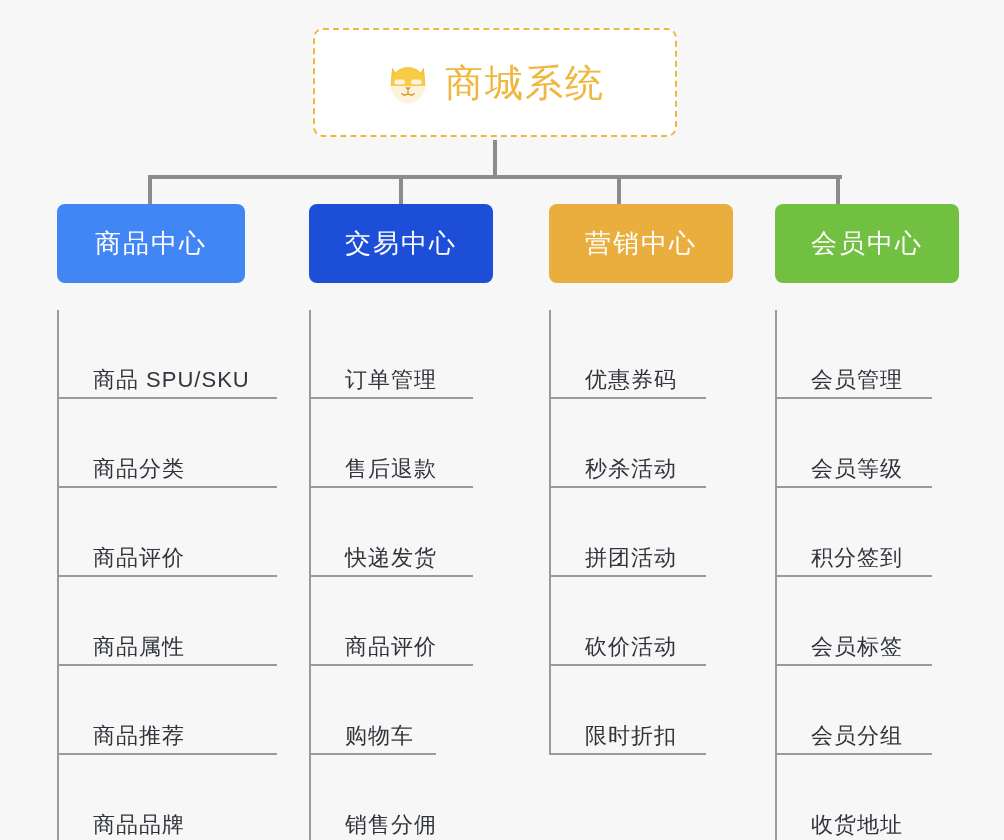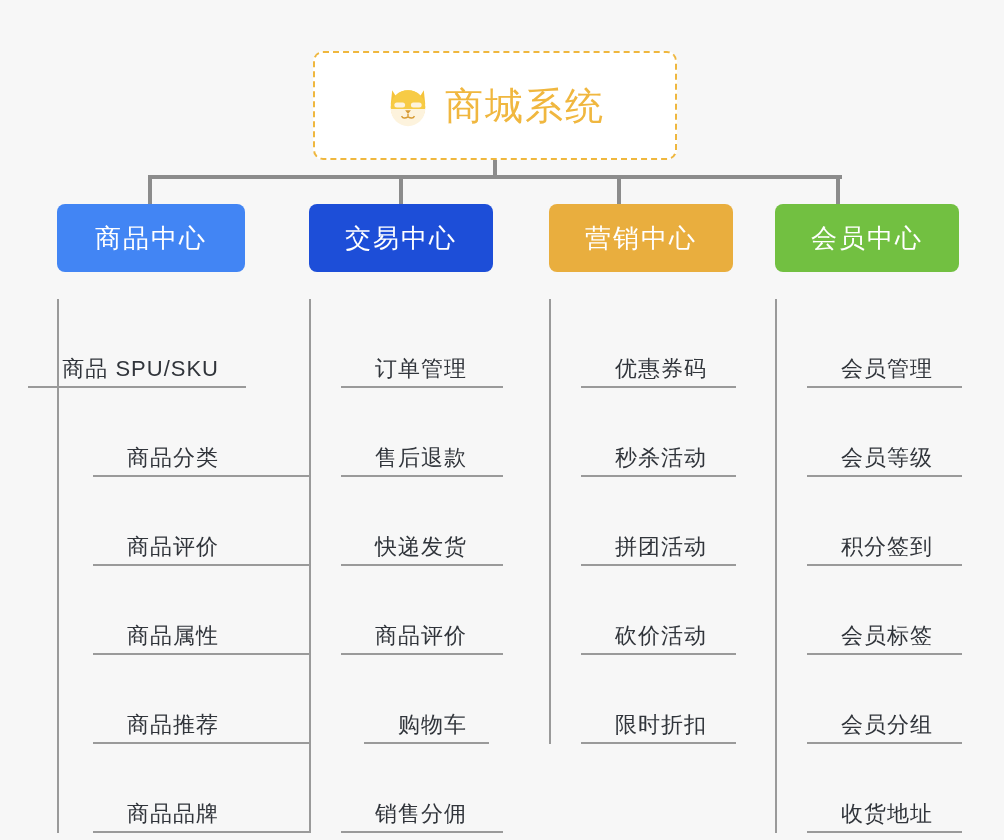--- a/index.html
+++ b/index.html
@@ -18,21 +18,21 @@
   #mindmap {
     position: relative;
     width: 1004px;
     height: 840px;
   }
 
   
   .root-wrap {
     position: absolute;
     left: 313px;
-    top: 51px;
+    top: 28px;
     width: 364px;
     height: 109px;
   }
   .root-node {
     width: 100%;
     height: 100%;
     box-sizing: border-box;
     background: #ffffff;
     border: 2px dashed #efb73e;
     border-radius: 10px;
@@ -71,21 +71,21 @@
     left: 0;
     top: 204px;
     width: 1004px;
   }
   .column {
     position: absolute;
     top: 0;
   }
   .cat-header {
     box-sizing: border-box;
-    height: 68px;
+    height: 79px;
     border-radius: 8px;
     display: flex;
     align-items: center;
     justify-content: center;
     color: #ffffff;
     font-size: 26px;
     letter-spacing: 2px;
     white-space: nowrap;
   }
 
@@ -102,21 +102,20 @@
     bottom: 0;
     width: 2px;
     background: #9a9a9a;
   }
   .leaf {
     position: relative;
     height: 89px;
     display: flex;
     align-items: flex-end;
     box-sizing: border-box;
-    justify-content: flex-end;
   }
   .leaf-inner {
     position: relative;
     display: inline-block;
     padding: 0 0 6px 0;
     margin-left: 2px;
   }
   .leaf-underline {
     position: absolute;
     left: 0;

